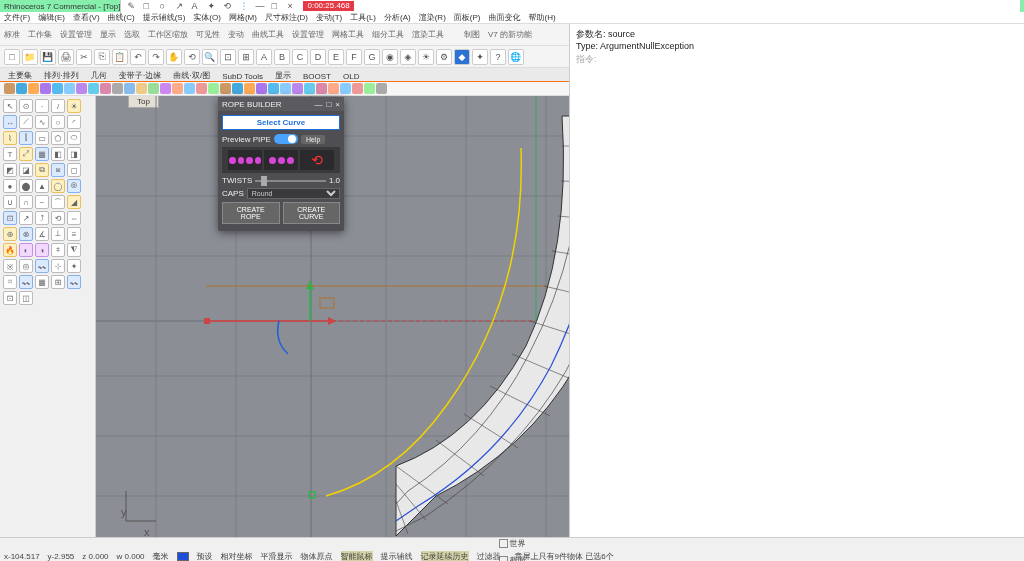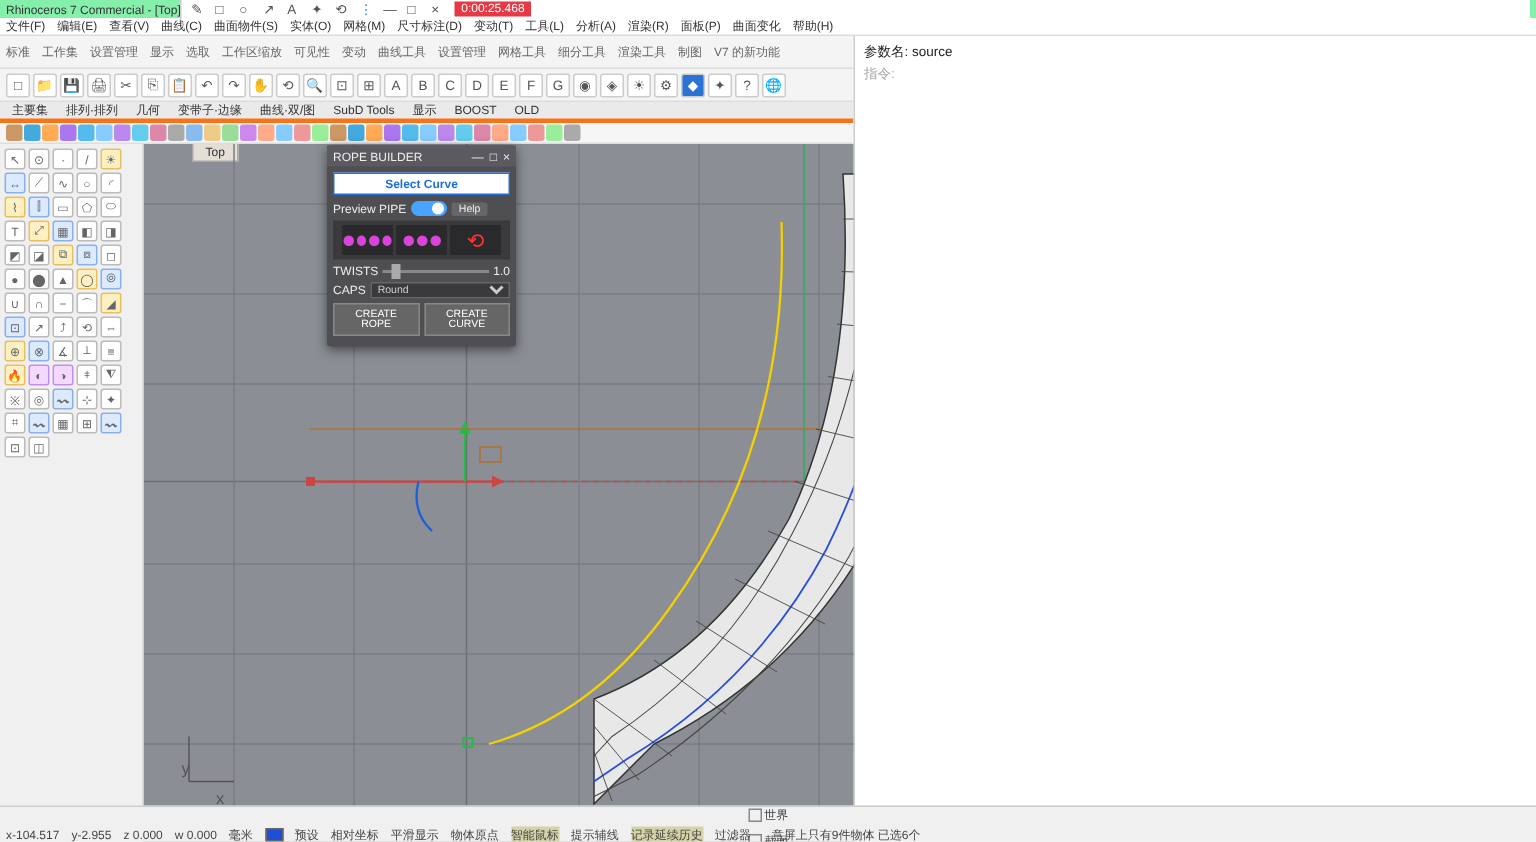--- a/index.html
+++ b/index.html
@@ -15,21 +15,21 @@
 
 .split { display: flex; height: 537px; }
 .left { flex: 0 0 569px; display: flex; flex-direction: column; }
 .right { flex: 1; background: #fff; border-left: 1px solid #ccc; font-size: 9px; padding: 4px 6px; color: #222; }
 .right .lbl { color: #222; }
 .right .cmd { color: #aaa; margin-top: 2px; }
 
 .toolrow { height: 22px; background: #f4f4f4; border-bottom: 1px solid #ddd; display: flex; align-items: center; padding: 0 4px; gap: 2px; }
 .toolbtn { width: 16px; height: 16px; background: #fff; border: 1px solid #ccc; border-radius: 2px; display: inline-flex; align-items: center; justify-content: center; font-size: 9px; color: #555; }
 
-.tabbar { height: 14px; background: #eaeaea; display: flex; align-items: center; gap: 12px; padding: 0 8px; font-size: 8px; border-bottom: 3px solid #f97316; }
+.tabbar { height: 14px; background: #eaeaea; display: flex; align-items: flex-end; gap: 12px; padding: 0 8px; font-size: 8px; border-bottom: 1px solid #f97316; }
 .tab { color: #333; cursor: pointer; }
 
 .iconrow { height: 14px; background: #f6f6f6; display: flex; align-items: center; padding: 0 4px; gap: 1px; border-bottom: 1px solid #ddd; }
 .iconrow .ic { width: 11px; height: 11px; border-radius: 2px; display: inline-block; }
 
 .workarea { flex: 1; display: flex; min-height: 0; }
 .sidetool { width: 96px; background: #f0f0f0; display: flex; flex-wrap: wrap; align-content: flex-start; gap: 2px; padding: 3px; border-right: 1px solid #ccc; }
 .st { width: 14px; height: 14px; background: #fff; border: 1px solid #bbb; border-radius: 2px; font-size: 8px; display: flex; align-items: center; justify-content: center; color: #666; }
 .st.o { background: #fef0c0; border-color: #e8c060; }
 .st.b { background: #dceaff; border-color: #89b0e8; }
@@ -84,21 +84,21 @@
     <span class="icon">×</span>
     <span class="badge">0:00:25.468</span>
   </div>
 </div>
 
 <div class="menubar">
   <span class="mitem">文件(F)</span>
   <span class="mitem">编辑(E)</span>
   <span class="mitem">查看(V)</span>
   <span class="mitem">曲线(C)</span>
-  <span class="mitem">曲面物件(S)</span>
+  <span class="mitem">提示辅线(S)</span>
   <span class="mitem">实体(O)</span>
   <span class="mitem">网格(M)</span>
   <span class="mitem">尺寸标注(D)</span>
   <span class="mitem">变动(T)</span>
   <span class="mitem">工具(L)</span>
   <span class="mitem">分析(A)</span>
   <span class="mitem">渲染(R)</span>
   <span class="mitem">面板(P)</span>
   <span class="mitem">曲面变化</span>
   <span class="mitem">帮助(H)</span>
@@ -112,21 +112,21 @@
       <span style="font-size:8px;color:#666;margin-right:6px">设置管理</span>
       <span style="font-size:8px;color:#666;margin-right:6px">显示</span>
       <span style="font-size:8px;color:#666;margin-right:6px">选取</span>
       <span style="font-size:8px;color:#666;margin-right:6px">工作区缩放</span>
       <span style="font-size:8px;color:#666;margin-right:6px">可见性</span>
       <span style="font-size:8px;color:#666;margin-right:6px">变动</span>
       <span style="font-size:8px;color:#666;margin-right:6px">曲线工具</span>
       <span style="font-size:8px;color:#666;margin-right:6px">设置管理</span>
       <span style="font-size:8px;color:#666;margin-right:6px">网格工具</span>
       <span style="font-size:8px;color:#666;margin-right:6px">细分工具</span>
-      <span style="font-size:8px;color:#666;margin-right:6px">渲染工具</span>
+      <span style="font-size:8px;color:#666;margin-right:18px">渲染工具</span>
       <span style="font-size:8px;color:#666;margin-right:6px">制图</span>
       <span style="font-size:8px;color:#666;margin-right:6px">V7 的新功能</span>
     </div>
     <div class="toolrow">
       <span class="toolbtn">□</span>
       <span class="toolbtn">📁</span>
       <span class="toolbtn">💾</span>
       <span class="toolbtn">🖨</span>
       <span class="toolbtn">✂</span>
       <span class="toolbtn">⎘</span>
@@ -331,20 +331,21 @@
           <text x="48" y="440" font-size="11" fill="#555">x</text>
           <line x1="30" y1="425" x2="30" y2="395" stroke="#555"></line>
             <line x1="30" y1="425" x2="60" y2="425" stroke="#555"></line>
         </svg>
       </div>
     </div>
   </div>
 
   <div class="right">
     <div class="lbl">参数名: source</div>
+    <div class="lbl">Type: ArgumentNullException</div>
     <div class="cmd">指令:</div>
   </div>
 </div>
 
 <div class="panel">
   <div class="ph">
     <span>ROPE BUILDER</span>
     <span class="close">—</span>
     <span>□</span>
     <span>×</span>

